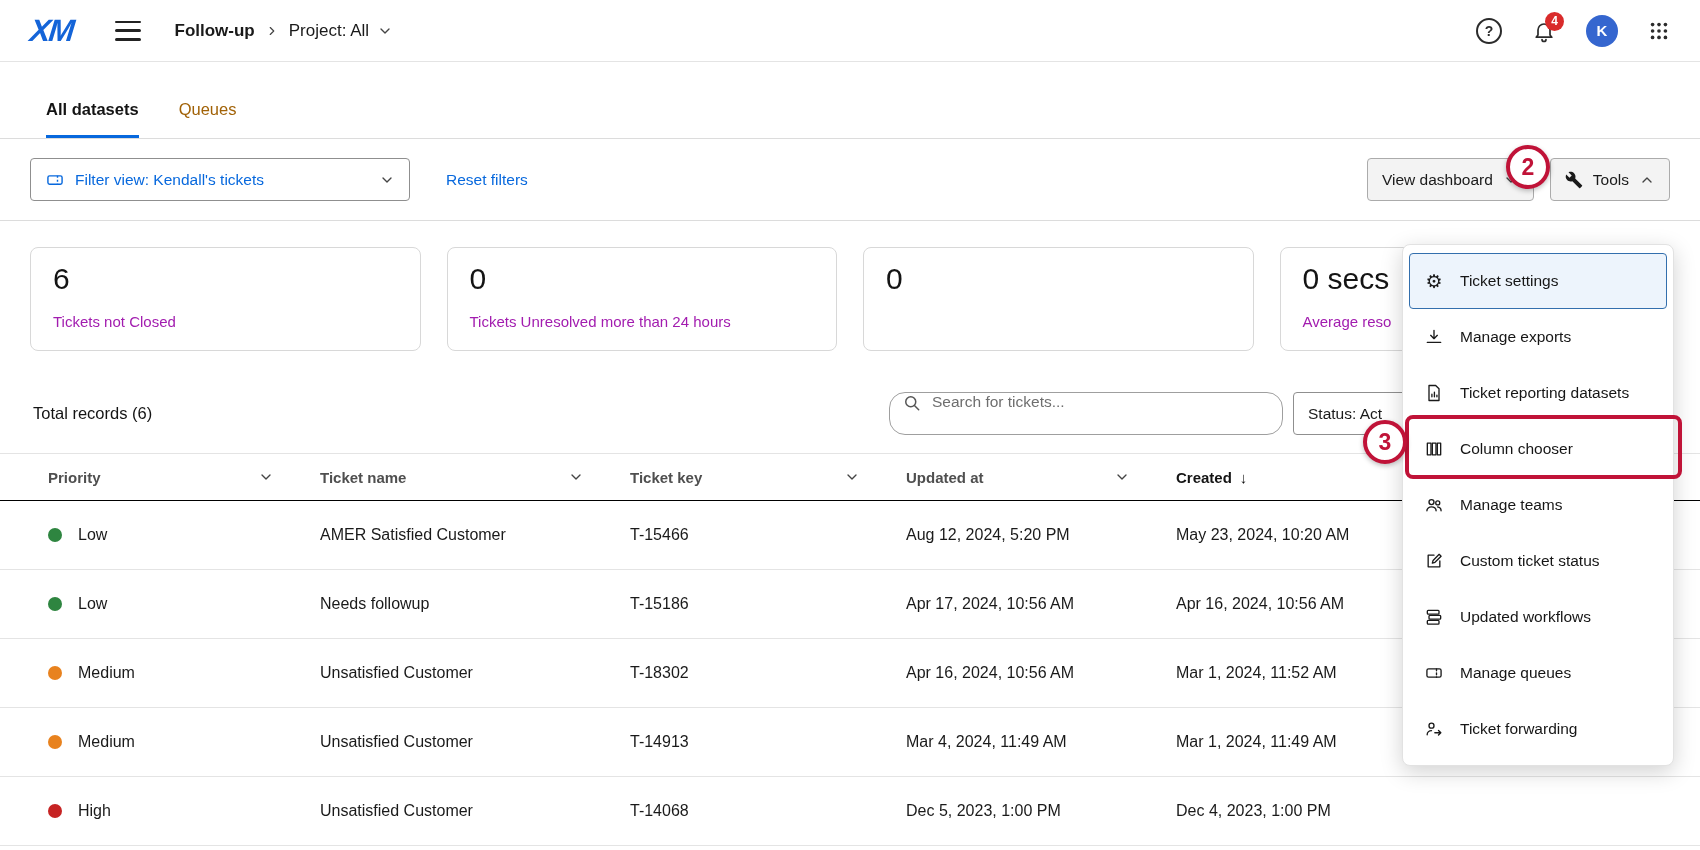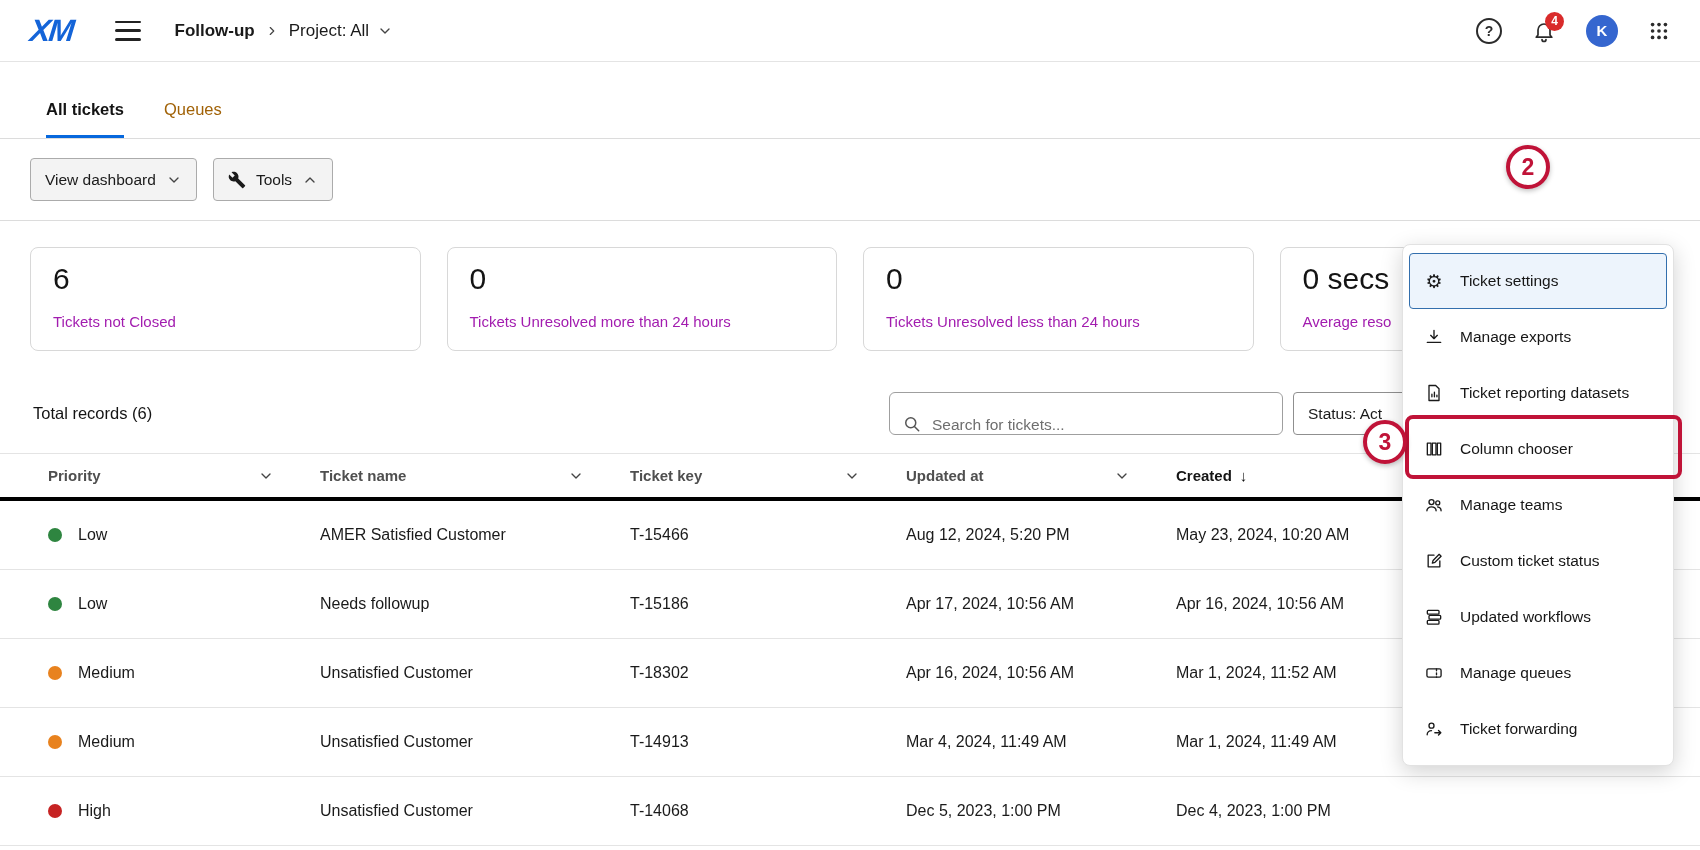--- a/index.html
+++ b/index.html
@@ -60,33 +60,33 @@
   .card { flex:1; height: 104px; border:1px solid #d8d8d8; border-radius:8px; background:#fff;
           padding: 14px 22px; display:flex; flex-direction:column; justify-content:space-between; }
   .card-value { font-size: 30px; color:#141414; }
   .card-label { font-size: 15px; color:#a21caf; padding-bottom: 6px; }
 
   
   .table-toolbar { position:relative; height: 80px; }
   .total-records { position:absolute; left:33px; top:50%; transform:translateY(-50%);
                    font-size:16.5px; color:#141414; }
   .search-box { position:absolute; left: 889px; top: 19px; width: 394px; height: 43px;
-                border:1px solid #9f9f9f; border-radius:6px; display:flex; align-items:flex-end;
+                border:1px solid #9f9f9f; border-radius:16px; display:flex; align-items:flex-start;
                 padding: 0 12px; gap: 10px; background:#fff; }
   .search-box input { border:none; outline:none; flex:1; font-size:15.5px; color:#333;
                       font-family:inherit; background:transparent; }
   .search-box input::placeholder { color:#6e6e6e; }
   .status-btn { position:absolute; left: 1293px; top: 19px; width: 180px; height:43px;
                 justify-content:flex-start; }
 
   
   .ttable { width: 100%; }
   .thead, .trow { display:grid; grid-template-columns: 272px 310px 276px 270px 1fr;
                   padding-left: 48px; align-items:center; }
-  .thead { height: 48px; border-top:1px solid #e4e4e4; border-bottom:4px solid #000000; }
+  .thead { height: 48px; border-top:1px solid #e4e4e4; border-bottom:1px solid #000000; }
   .th { display:flex; align-items:center; justify-content:space-between; padding-right:46px;
         font-size:15px; color:#4f4f4f; font-weight:600; cursor:pointer; }
   .th.sorted { justify-content:flex-start; gap:8px; color:#141414; font-weight:700; }
   .sort-arrow { font-size:15px; color:#141414; }
   .trow { height: 69px; border-bottom: 1px solid #e4e4e4; font-size:16px; color:#1a1a1a; cursor:pointer; }
   .td { display:flex; align-items:center; }
   .dot { width:14px; height:14px; border-radius:50%; margin-right:16px; flex:none; }
 
   
   .tools-menu { position:absolute; top: 244px; right: 26px; width: 272px; background:#fff;
@@ -159,25 +159,38 @@
             <circle cx="5" cy="19" r="2"></circle>
               <circle cx="12" cy="19" r="2"></circle>
               <circle cx="19" cy="19" r="2"></circle>
           </g>
         </svg>
       </button>
     </div>
   </header>
 
   <div class="tabs-row">
-    <button class="tab active">All tickets</button>
+    <button class="tab active">All datasets</button>
     <button class="tab">Queues</button>
   </div>
 
   <div class="filter-row">
+    <div class="filter-left">
+      <button class="btn filter-view-btn">
+        <svg width="20" height="20" viewBox="0 0 24 24">
+          <rect x="3.5" y="7" width="17" height="10" rx="2" fill="none" stroke="#0768dd" stroke-width="1.7"></rect>
+          <path d="M15 7v10" fill="none" stroke="#0768dd" stroke-width="1.7" stroke-dasharray="2.4 2.4"></path>
+        </svg>
+        <span class="lbl">Filter view: Kendall's tickets</span>
+        <svg class="chev" viewBox="0 0 24 24">
+            <path d="M6 9l6 6 6-6"></path>
+          </svg>
+      </button>
+      <a class="link">Reset filters</a>
+    </div>
     <div class="filter-right">
       <button class="btn gray">
         <span>View dashboard</span>
         <svg class="chev" viewBox="0 0 24 24">
             <path d="M6 9l6 6 6-6"></path>
           </svg>
       </button>
       <button class="btn gray">
         <svg width="18" height="18" viewBox="0 0 24 24">
           <path fill="#1a1a1a" d="M22.7 19l-9.1-9.1c.9-2.3.4-5-1.5-6.9-2-2-5-2.4-7.4-1.3L9 6 6 9 1.6 4.7C.4 7.1.9 10.1 2.9 12.1c1.9 1.9 4.6 2.4 6.9 1.5l9.1 9.1c.4.4 1 .4 1.4 0l2.3-2.3c.5-.4.5-1.1.1-1.4z"></path>
@@ -194,21 +207,20 @@
     <div class="card">
       <div class="card-value">6</div>
       <div class="card-label">Tickets not Closed</div>
     </div>
     <div class="card">
       <div class="card-value">0</div>
       <div class="card-label">Tickets Unresolved more than 24 hours</div>
     </div>
     <div class="card">
       <div class="card-value">0</div>
-      <div class="card-label">Tickets Unresolved less than 24 hours</div>
     </div>
     <div class="card">
       <div class="card-value">0 secs</div>
       <div class="card-label">Average reso</div>
     </div>
   </div>
 
   <div class="table-toolbar">
     <div class="total-records">Total records (6)</div>
     <div class="search-box">

